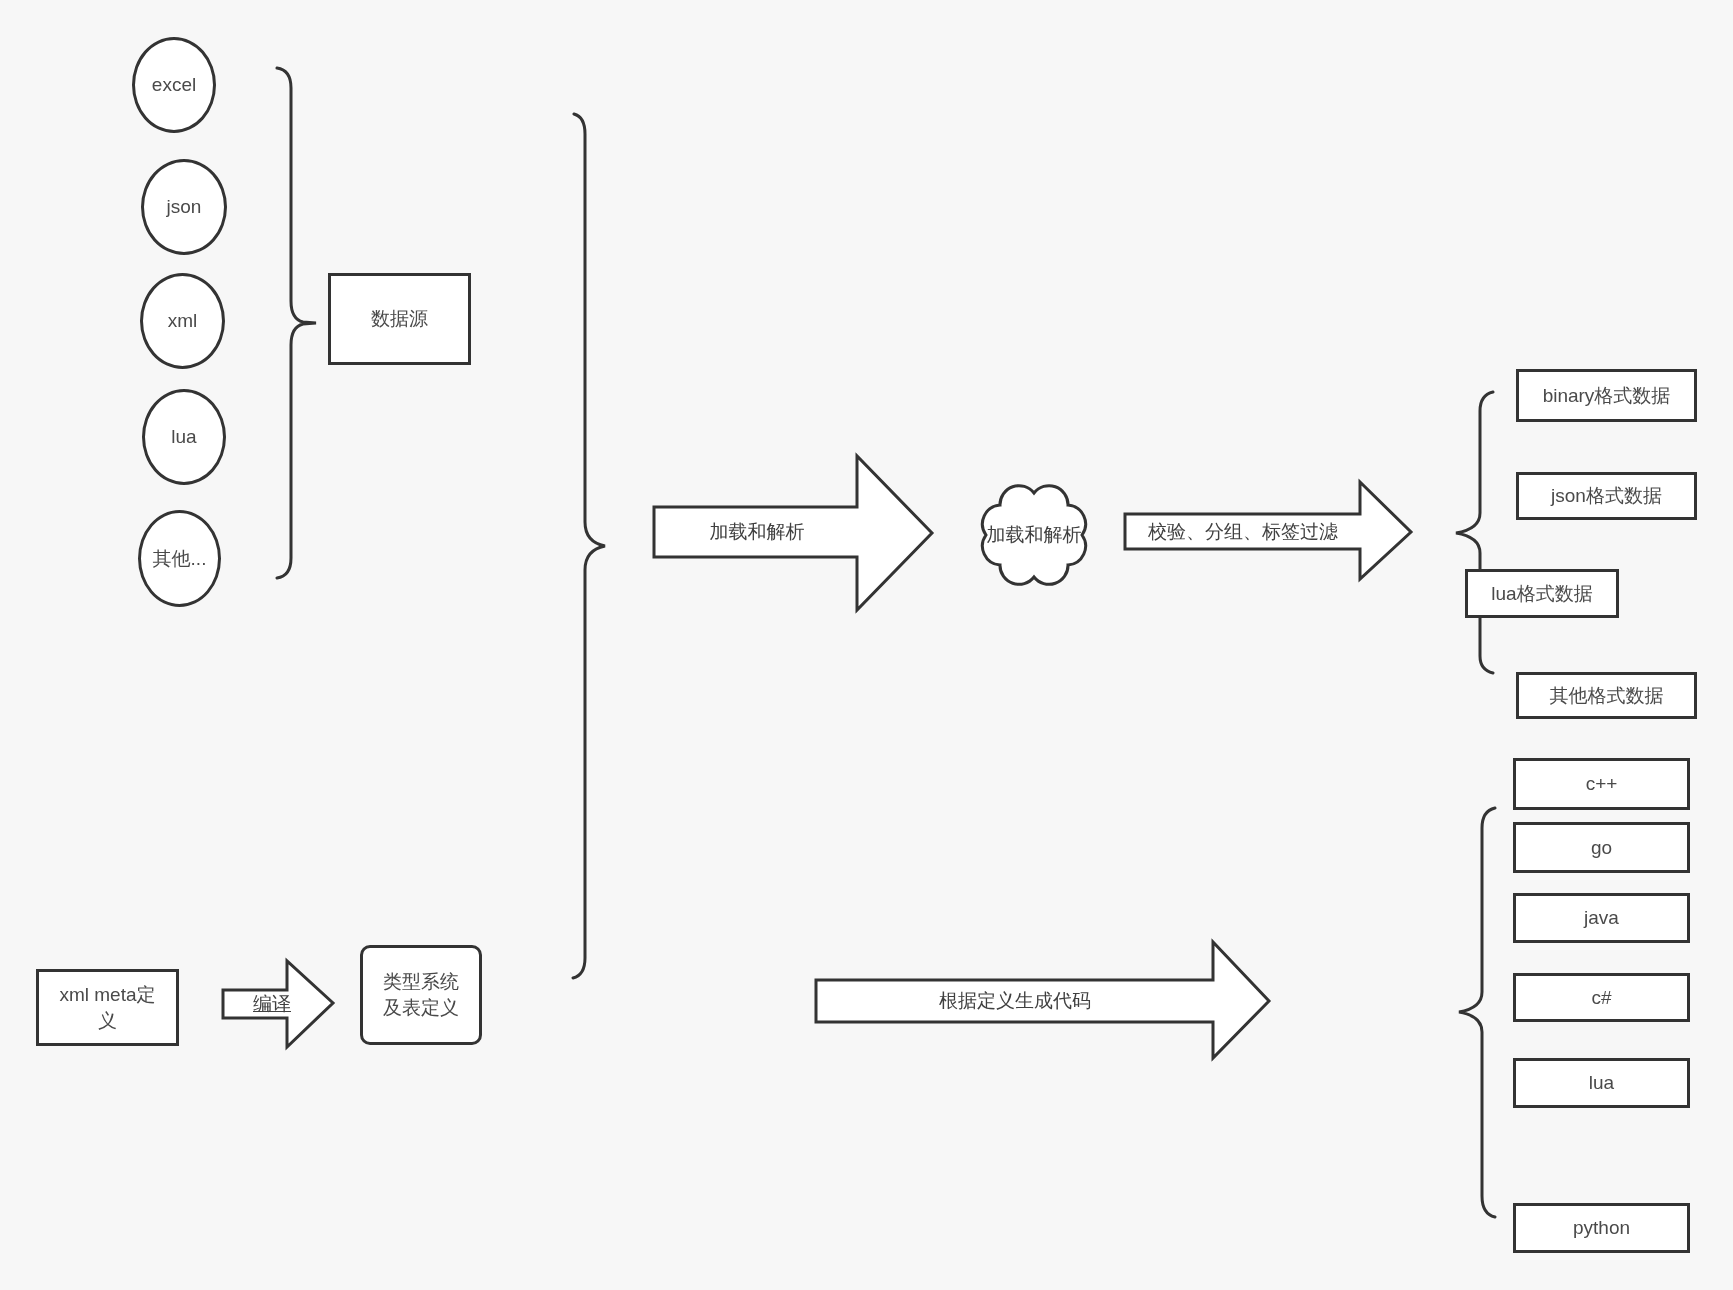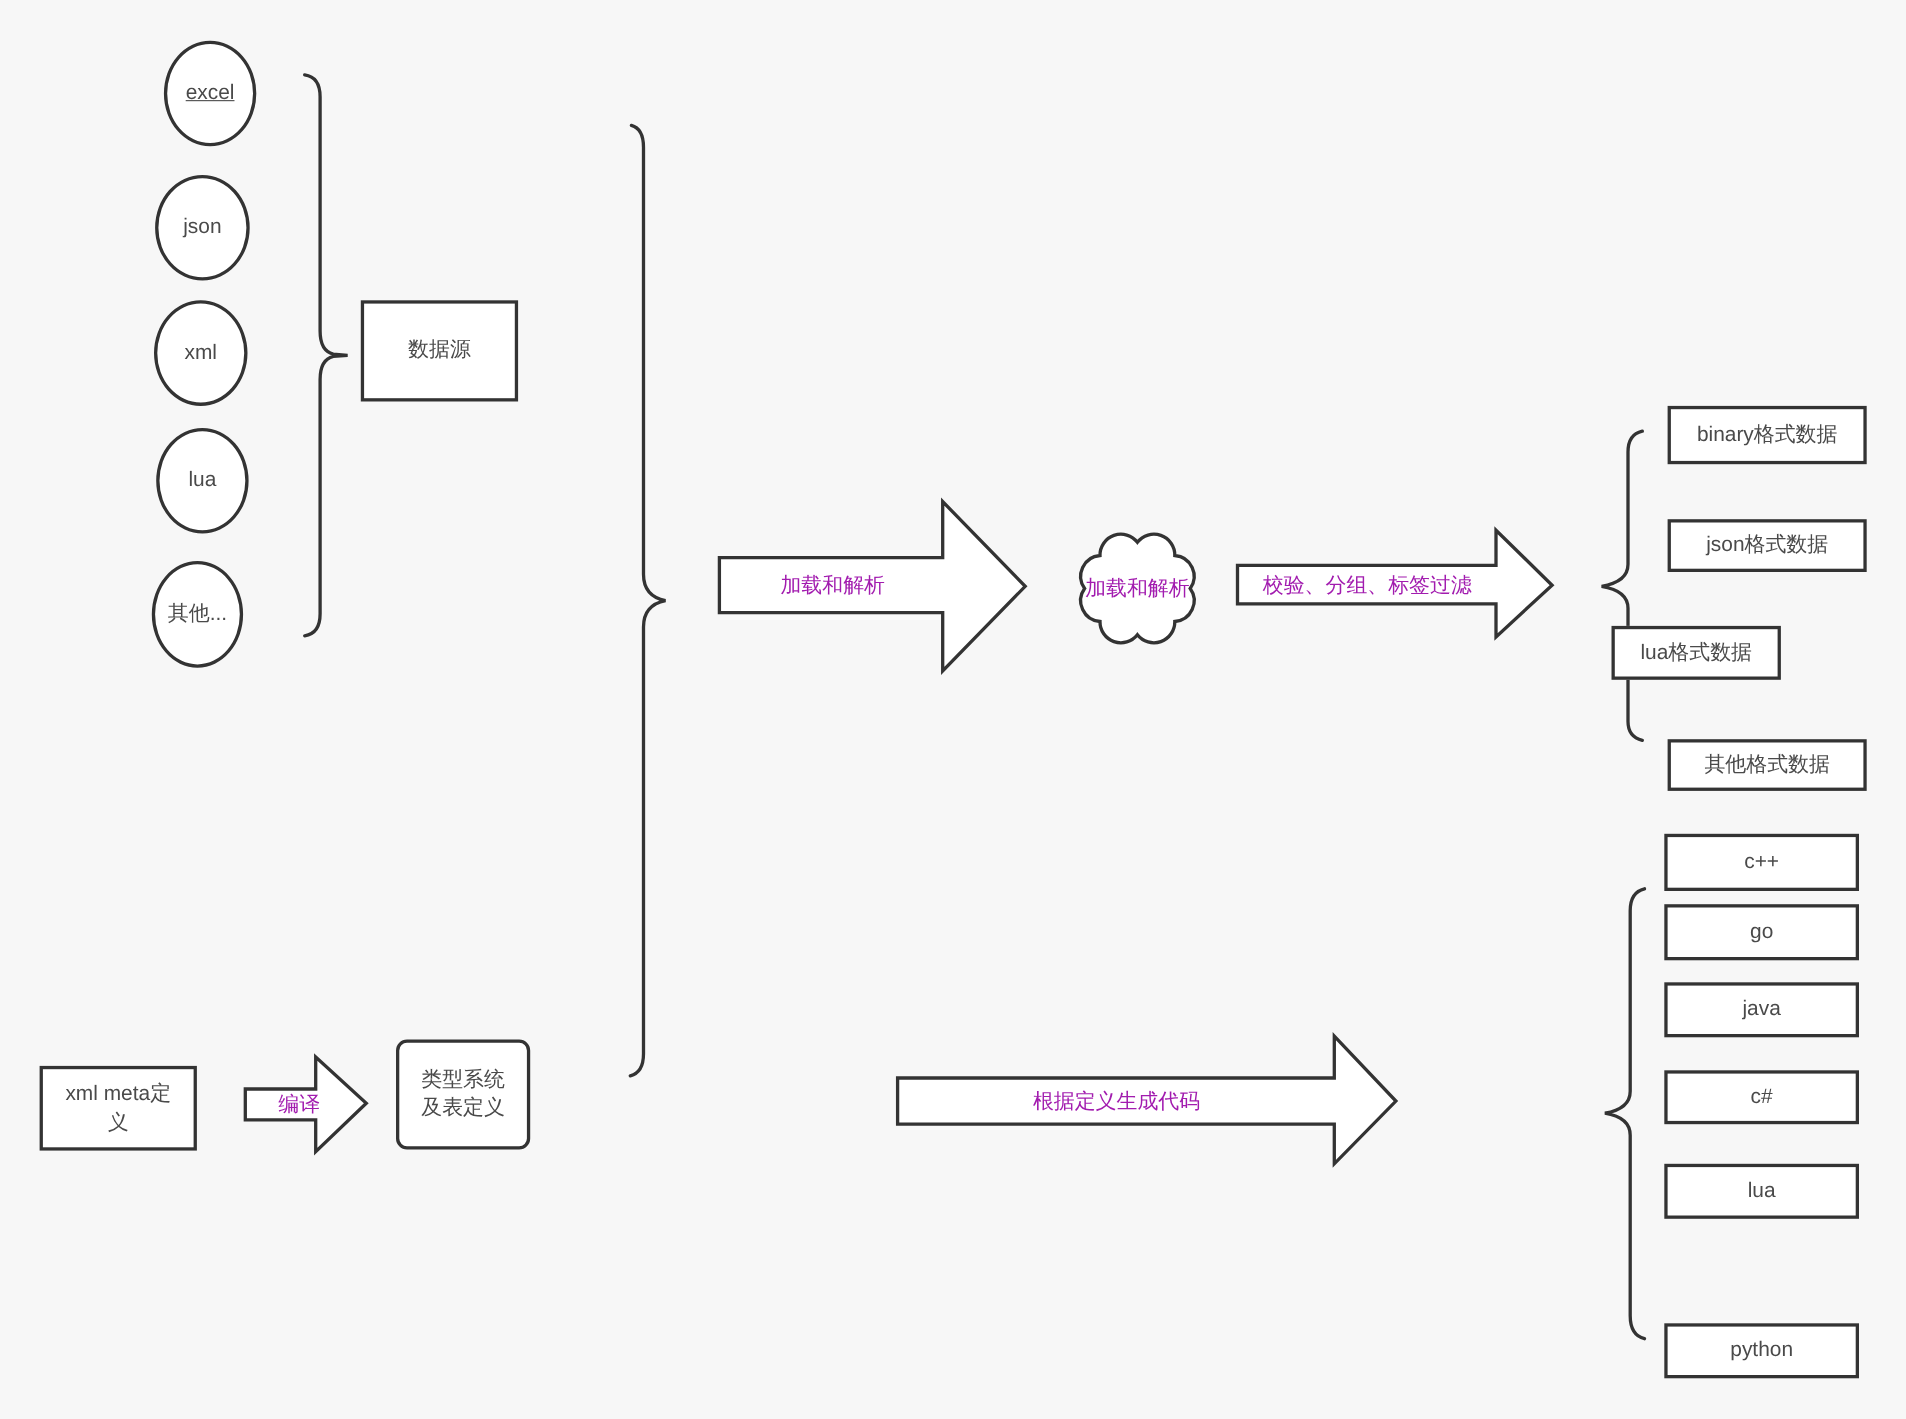--- a/index.html
+++ b/index.html
@@ -25,21 +25,21 @@
     border:3px solid #333333;
     display:flex;align-items:center;justify-content:center;
     text-align:center;
     font-size:19px;line-height:1.35;color:#4a4a4a;
   }
   .ellipse{border-radius:50%;}
   .rounded{border-radius:10px;}
   .lbl{
     position:absolute;
     transform:translate(-50%,-50%);
-    font-size:19px;color:#a21caf;
+    font-size:19px;color:#404040;
     white-space:nowrap;
     text-align:center;
   }
 </style>
 </head>
 <body>
 
 <div id="canvas">
 
   <svg class="layer">
@@ -64,21 +64,21 @@
 
     <path class="stroke" d="M 1493 392 Q 1480 395 1480 411 L 1480 513 Q 1480 529 1456 533 Q 1480 537 1480 553 L 1480 656 Q 1480 670 1493 673"></path>
 
     <polygon class="block-arrow" points="223,990 287,990 287,961 333,1003 287,1047 287,1018 223,1018"></polygon>
 
     <polygon class="block-arrow" points="816,980 1213,980 1213,942 1269,1001 1213,1058 1213,1022 816,1022"></polygon>
 
     <path class="stroke" d="M 1495 808 Q 1482 811 1482 828 L 1482 992 Q 1482 1008 1459 1012 Q 1482 1016 1482 1032 L 1482 1196 Q 1482 1214 1495 1217"></path>
   </svg>
 
-  <div class="node ellipse" style="left:149px;top:37px;width:84px;height:96px;text-decoration:underline;">
+  <div class="node ellipse" style="left:132px;top:37px;width:84px;height:96px;">
     <span>excel</span>
   </div>
   <div class="node ellipse" style="left:141px;top:159px;width:86px;height:96px;">
     <span>json</span>
   </div>
   <div class="node ellipse" style="left:140px;top:273px;width:85px;height:96px;">
     <span>xml</span>
   </div>
   <div class="node ellipse" style="left:142px;top:389px;width:84px;height:96px;">
     <span>lua</span>
@@ -104,21 +104,21 @@
   <div class="node" style="left:1465px;top:569px;width:154px;height:49px;">
     <span>lua格式数据</span>
   </div>
   <div class="node" style="left:1516px;top:672px;width:181px;height:47px;">
     <span>其他格式数据</span>
   </div>
 
   <div class="node" style="left:36px;top:969px;width:143px;height:77px;padding:0 18px;">
     <span>xml meta定义</span>
   </div>
-  <div class="lbl" style="left:272px;top:1004px;">编译</div>
+  <div class="lbl" style="left:272px;top:1004px;text-decoration:underline;">编译</div>
   <div class="node rounded" style="left:360px;top:945px;width:122px;height:100px;padding:0 12px;">
     <span>类型系统及表定义</span>
   </div>
   <div class="lbl" style="left:1015px;top:1001px;">根据定义生成代码</div>
 
   <div class="node" style="left:1513px;top:758px;width:177px;height:52px;">
     <span>c++</span>
   </div>
   <div class="node" style="left:1513px;top:822px;width:177px;height:51px;">
     <span>go</span>

